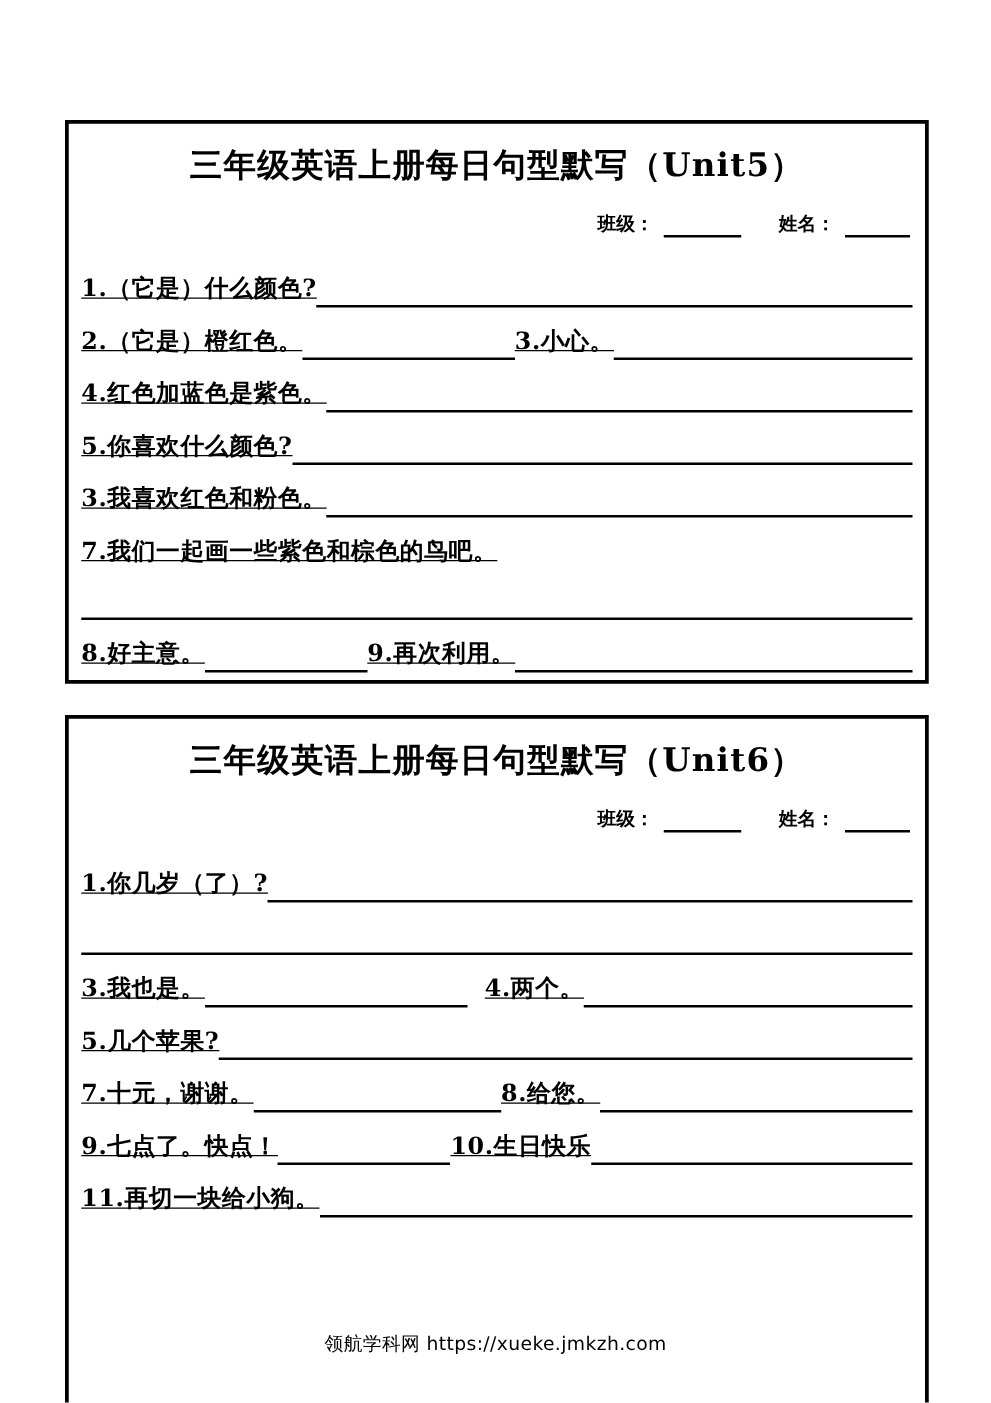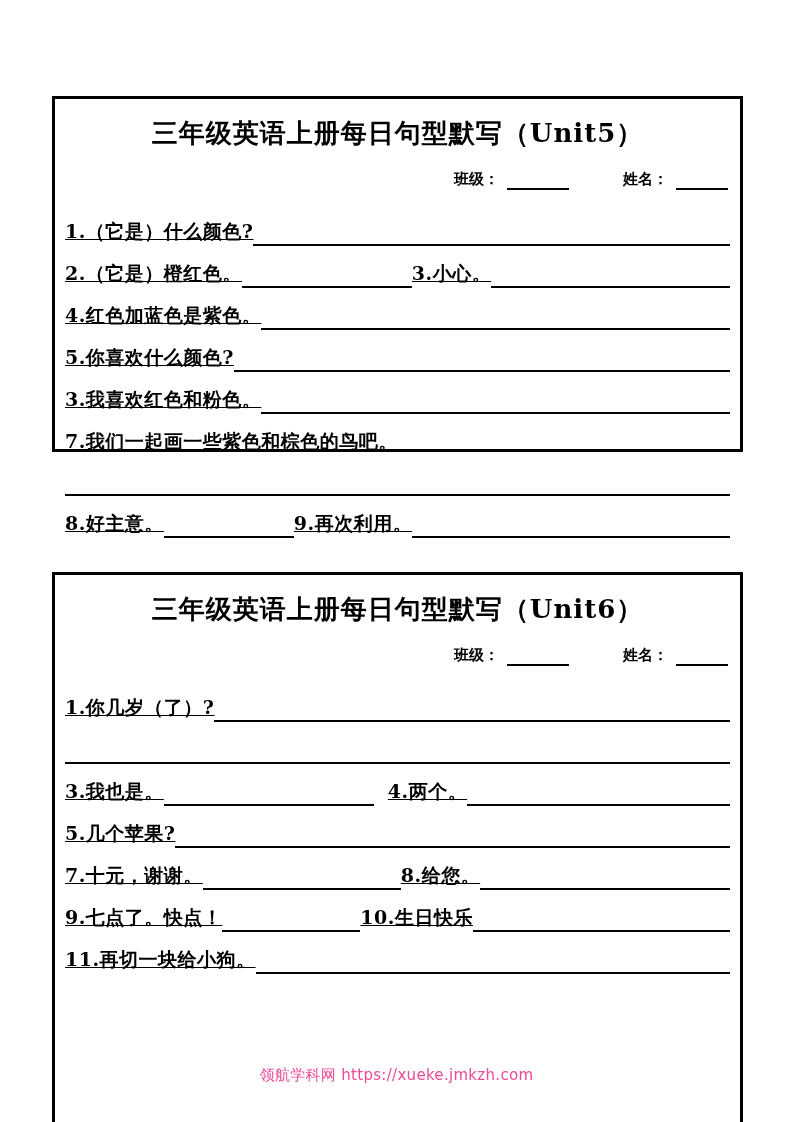--- a/index.html
+++ b/index.html
@@ -26,21 +26,21 @@
 
   
   .sheet {
     position: absolute;
     left: 52px;
     width: 691px;
     border: 3px solid #000000;
     box-sizing: border-box;
     background: #ffffff;
   }
-  #sheet-unit5 { top: 96px;  height: 356px; }
+  #sheet-unit5 { top: 96px;  height: 451px; }
   #sheet-unit6 { top: 572px; height: 570px; }
 
   .sheet-inner {
     padding: 0 10px 0 10px;
     height: 100%;
     box-sizing: border-box;
     position: relative;
   }
 
   
@@ -62,21 +62,21 @@
     justify-content: flex-end;
     align-items: flex-end;
     gap: 8px;
     padding-top: 22px;
     padding-right: 2px;
     font-family: "DejaVu Serif", serif;
     font-weight: bold;
     font-size: 15px;
     white-space: nowrap;
   }
-  .meta-label { padding-bottom: 1px; margin-left: 24px; }
+  .meta-label { padding-bottom: 1px; }
   .meta-blank {
     display: inline-block;
     border-bottom: 2px solid #000;
     height: 15px;
   }
   .meta-blank.w1 { width: 62px; margin-right: 22px; }
   .meta-blank.w2 { width: 52px; }
 
   
   .q-list {
@@ -117,21 +117,21 @@
 
   
   .footer {
     position: absolute;
     left: 0;
     top: 1066px;
     width: 793px;
     text-align: center;
     font-family: "DejaVu Sans", sans-serif;
     font-size: 15px;
-    color: #ec4899;
+    color: #000000;
     letter-spacing: 0.3px;
     white-space: nowrap;
   }
 </style>
 </head>
 <body>
 
 <div class="page">
 
   <div class="sheet" id="sheet-unit5">

